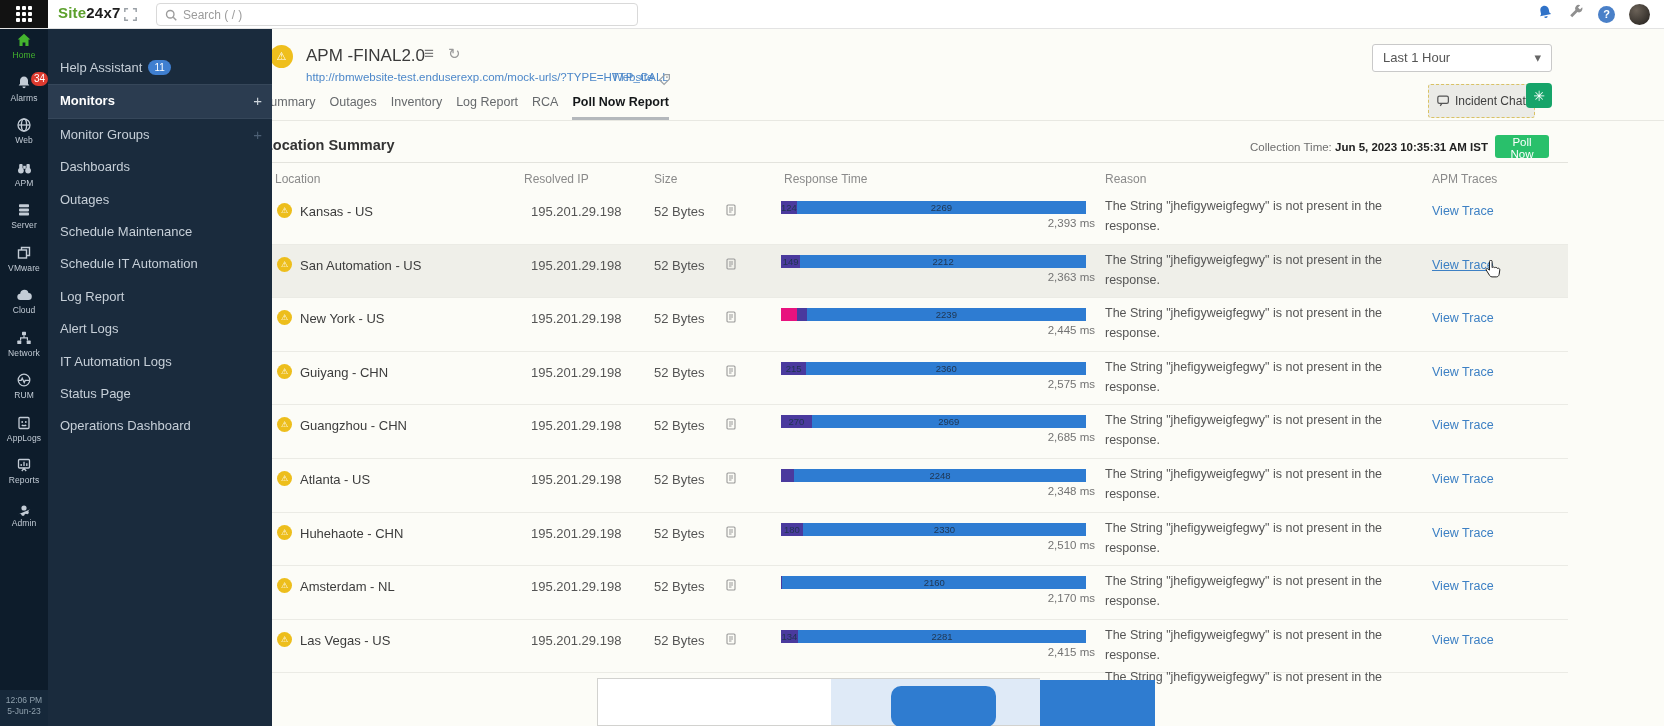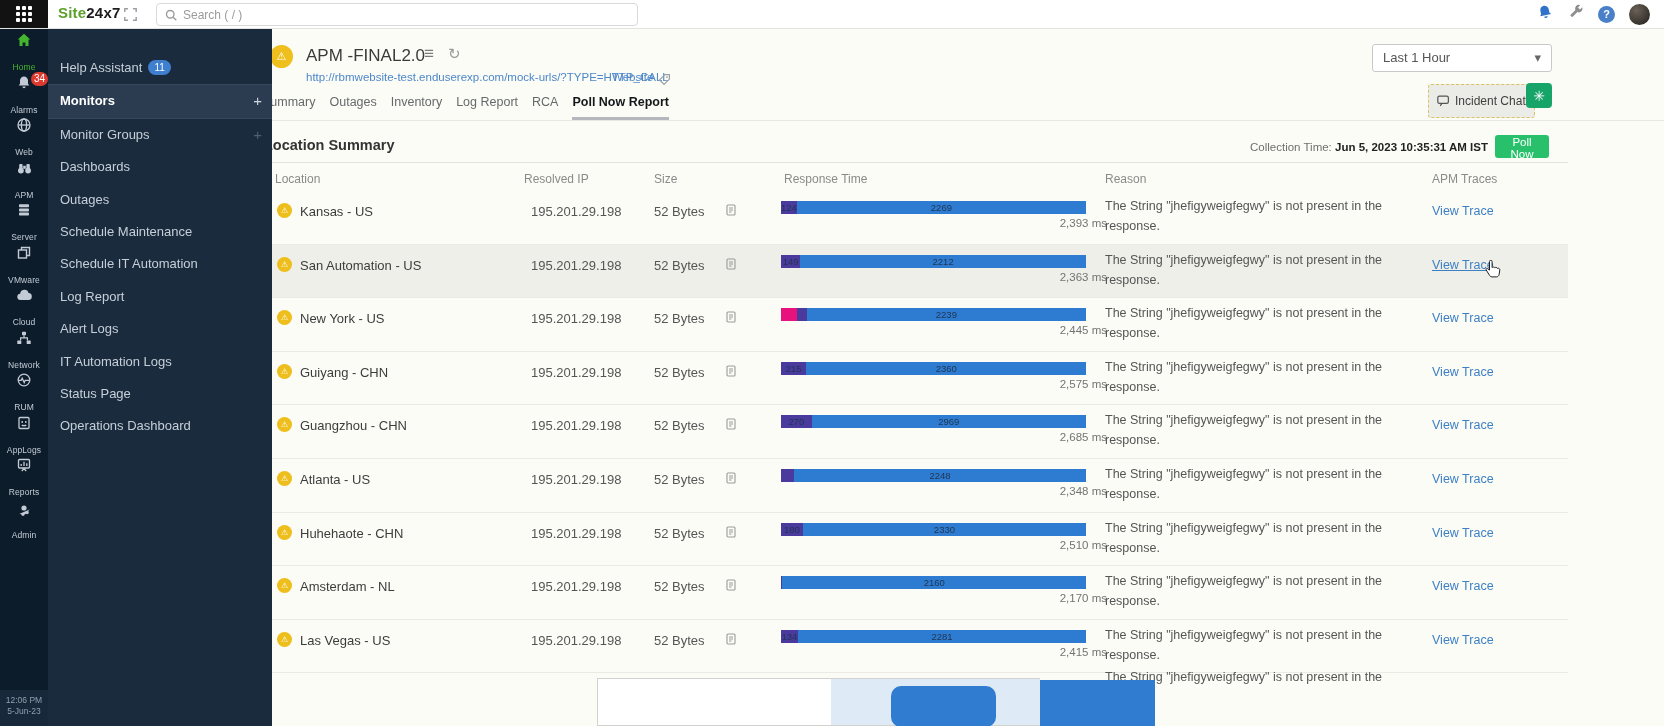--- a/index.html
+++ b/index.html
@@ -22,21 +22,21 @@
   .help-ic{width:17px;height:17px;border-radius:50%;background:#4a80c8;color:#fff;font-size:11px;
            font-weight:bold;display:flex;align-items:center;justify-content:center}
   .avatar{width:21px;height:21px;border-radius:50%;background:radial-gradient(circle at 35% 30%,#6b6258,#201d1a)}
 
   
   .rail{position:absolute;left:0;top:28px;width:48px;height:698px;background:#0d1c2b;z-index:5}
   .rail-item{position:relative;width:48px;height:42.5px;text-align:center;padding-top:4px;box-sizing:border-box;
              color:#c3ccd6;cursor:pointer}
   .rail-ico{display:block;height:17px;line-height:17px}
   .rail-ico svg{vertical-align:top}
-  .rail-label{display:block;font-size:8.5px;margin-top:13px;letter-spacing:.1px}
+  .rail-label{display:block;font-size:8.5px;margin-top:1px;letter-spacing:.1px}
   .rail-item.active{color:#44b52e}
   .rail-badge{position:absolute;top:1px;right:0;background:#dd3a2f;color:#fff;font-size:10px;
               border-radius:7px;padding:2px 3px;line-height:1}
   .rail-clock{position:absolute;left:0;bottom:0;width:48px;height:36px;background:#16283a;
               color:#8fa0ad;font-size:8.5px;text-align:center;padding-top:5px;box-sizing:border-box;line-height:11px}
 
   
   .menu{position:absolute;left:48px;top:28px;width:224px;height:698px;background:#1a2b3d;z-index:4;padding-top:24px;box-sizing:border-box}
   .menu-item{position:relative;height:32.4px;line-height:32.4px;padding:0 12px;font-size:13px;color:#c6cfd8;cursor:pointer;white-space:nowrap}
   .menu-item .badge{display:inline-block;background:#3f7fd0;color:#fff;border-radius:8px;font-size:10px;
@@ -83,21 +83,21 @@
   .row-status{position:absolute;left:29px;top:12px;width:15px;height:15px;border-radius:50%;background:#edbe1c;
               color:#fff;font-size:8px;display:flex;align-items:center;justify-content:center}
   .cell{position:absolute;top:13px;font-size:13px;color:#555}
   .cell.loc{left:52px;color:#3c3c3c}
   .cell.ip{left:283px}
   .cell.size{left:406px;display:flex;align-items:center;gap:21px}
   .cell.size svg{color:#999}
   .bar{position:absolute;left:533px;top:10px;width:305px;height:13px;display:flex;cursor:pointer}
   .seg{height:13px;display:flex;align-items:center;justify-content:center;min-width:0;overflow:hidden}
   .seg-label{font-size:9.5px;color:#1f3550;white-space:nowrap}
-  .ms{position:absolute;left:554px;top:26px;width:305px;text-align:right;font-size:11.5px;color:#737373}
+  .ms{position:absolute;left:542px;top:26px;width:305px;text-align:right;font-size:11.5px;color:#737373}
   .reason{position:absolute;left:857px;top:5px;width:318px;font-size:12.5px;color:#555;line-height:20px}
   .trace{position:absolute;left:1184px;top:13px;font-size:12.5px;color:#3d80c4;cursor:pointer;text-decoration:none}
   .trow.hover .trace{text-decoration:underline}
 
   
   .p-reason{position:absolute;left:1105px;top:670px;width:330px;font-size:12.5px;color:#555;z-index:1}
   .tooltip-box{position:absolute;left:597px;top:678px;width:443px;height:48px;background:#fff;
                border:1px solid #d2d2cf;box-sizing:border-box;z-index:2}
   .tooltip-lightblue{position:absolute;left:233px;top:0;width:209px;height:46px;background:#dfeaf7}
   .tooltip-pill{position:absolute;left:293px;top:7px;width:105px;height:41px;background:#2f7cd0;border-radius:10px}

